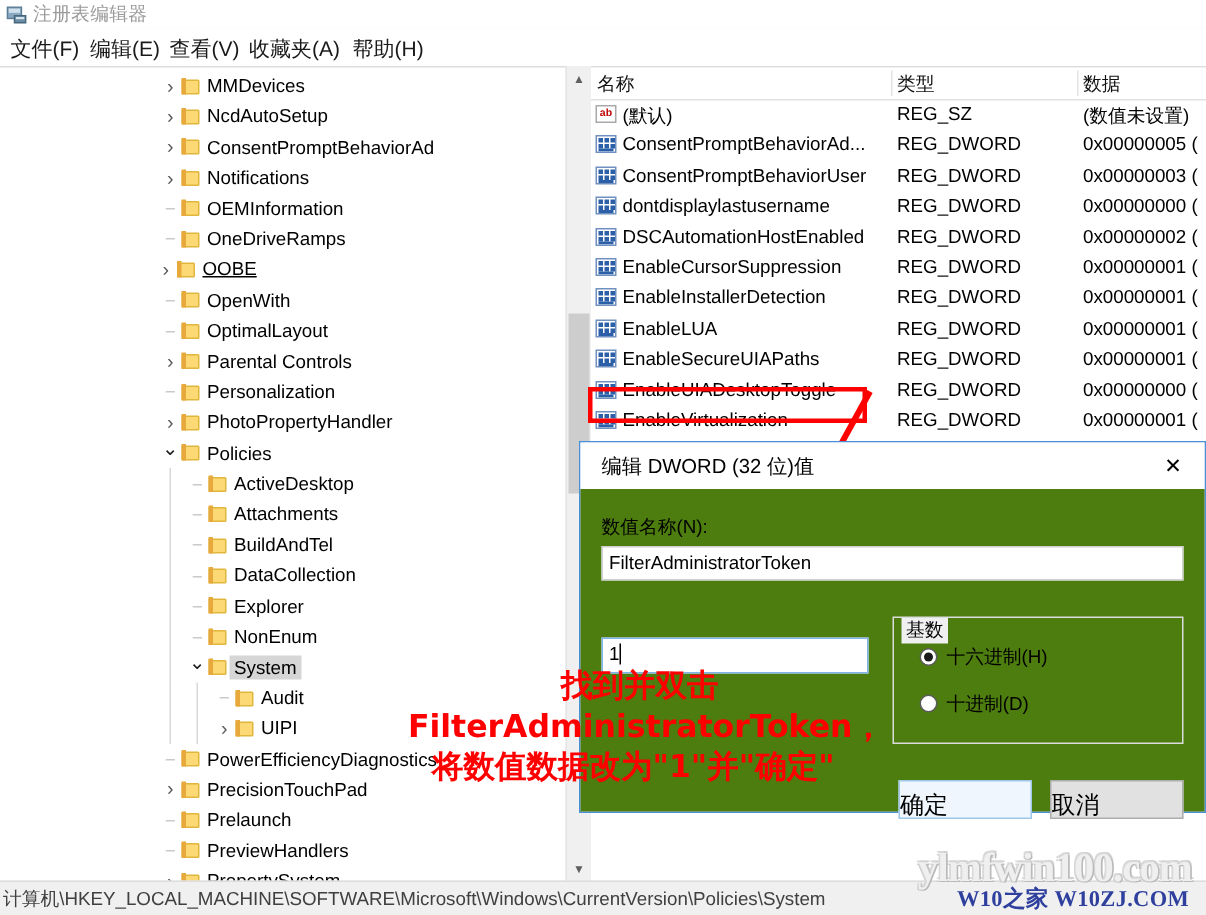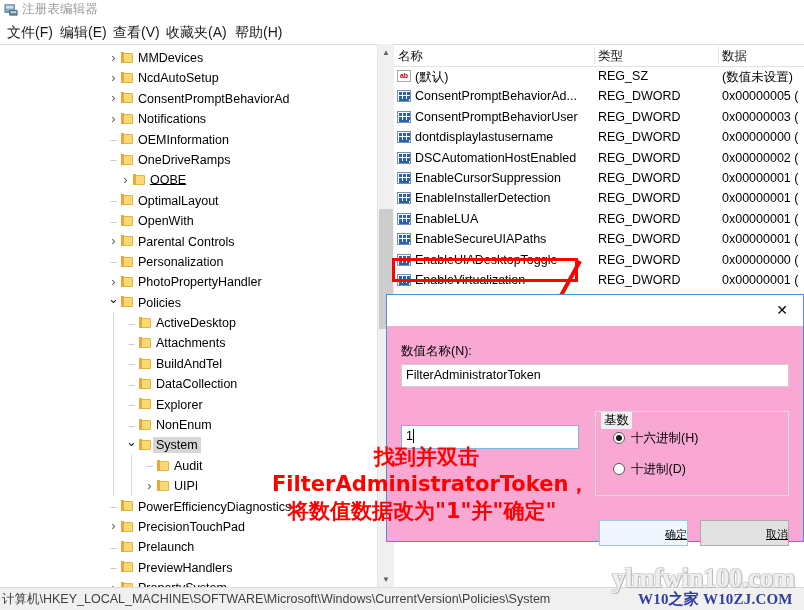--- a/index.html
+++ b/index.html
@@ -80,37 +80,37 @@
   .anno{position:absolute;color:#ff0000;font-weight:bold;font-family:"DejaVu Sans","Liberation Sans",sans-serif;
         white-space:nowrap;letter-spacing:0px;}
 
   
   .dlg{position:absolute;left:386px;top:294px;width:418px;height:248px;background:#f0f0f0;
        border:1px solid #4a90d9;box-sizing:border-box;box-shadow:0 0 0 0 rgba(0,0,0,0);}
   .dlg .dtitlebar{position:absolute;left:0;top:0;width:416px;height:31px;background:#ffffff;}
   .dlg .dtitle{position:absolute;left:14px;top:7px;font-size:13.5px;color:#000;}
   .dlg .dclose{position:absolute;right:0px;top:0px;width:42px;height:30px;color:#000;font-size:14px;
        text-align:center;line-height:30px;}
-  .dlg .dbody{position:absolute;left:0;top:31px;width:416px;height:215px;background:#f9a8d4;}
+  .dlg .dbody{position:absolute;left:0;top:31px;width:416px;height:215px;background:#4d7c0f;}
 
   .lbl{position:absolute;font-size:12.5px;color:#000;}
   .tbox{position:absolute;background:#ffffff;border:1px solid #cfcfcf;box-sizing:border-box;}
   .tbox.focus{border:1px solid #7eb4ea;}
   .tbox span{position:absolute;left:4px;top:3px;font-size:12.5px;color:#000;}
   .caret{position:absolute;top:3px;width:1px;height:14px;background:#000;}
 
   .grp{position:absolute;border:1px solid #dcdcdc;box-sizing:border-box;}
   .grplabel{position:absolute;background:#f0f0f0;padding:0 3px;font-size:12.5px;color:#000;}
   .radio{position:absolute;font-size:12.5px;color:#000;}
   .radio .rd{display:inline-block;width:12px;height:12px;border:1px solid #5a5a5a;border-radius:50%;
      background:#fff;vertical-align:-2px;margin-right:6px;position:relative;box-sizing:border-box;}
   .radio .rd.on::after{content:"";position:absolute;left:2px;top:2px;width:6px;height:6px;border-radius:50%;background:#1a1a1a;}
 
   .btn{position:absolute;background:#e1e1e1;border:1px solid #adadad;box-sizing:border-box;
-       font-size:11px;color:#000;text-align:right;text-decoration:underline;}
+       font-size:16px;color:#000;text-align:left;}
   .btn.primary{background:#eff6fd;border:1px solid #9fc8e8;}
   .btn span{display:block;margin-top:6px;}
 
   
   .wm1{position:absolute;left:612px;top:563px;font-size:27px;font-weight:bold;color:#efefef;
        font-family:"Liberation Serif",serif;
        text-shadow:1px 1px 0 #b9b9b9,-1px -1px 0 #d8d8d8,1px -1px 0 #cfcfcf,-1px 1px 0 #cfcfcf;
        letter-spacing:-0.5px;}
   .wm2{position:absolute;left:638px;top:590px;font-size:15px;font-weight:bold;color:#2e3f9e;
        font-family:"Liberation Serif",serif;letter-spacing:.2px;}
@@ -152,27 +152,27 @@
         <div class="trow" style="height: 20.4px;">
           <div class="tw" style="left: 108px;"><span class="chev" style="font-size: 13px;">›</span><span class="folder"><i class="b"></i><i class="s"></i></span><span class="tlabel">Notifications</span></div>
         </div>
         <div class="trow" style="height: 20.4px;">
           <div class="tw" style="left: 108px;"><span class="dash">–</span><span class="folder"><i class="b"></i><i class="s"></i></span><span class="tlabel">OEMInformation</span></div>
         </div>
         <div class="trow" style="height: 20.4px;">
           <div class="tw" style="left: 108px;"><span class="dash">–</span><span class="folder"><i class="b"></i><i class="s"></i></span><span class="tlabel">OneDriveRamps</span></div>
         </div>
         <div class="trow" style="height: 20.4px;">
-          <div class="tw" style="left: 120px; text-decoration: underline;"><span class="chev" style="font-size: 13px;">›</span><span class="folder"><i class="b"></i><i class="s"></i></span><span class="tlabel">OOBE</span></div>
+          <div class="tw" style="left: 105px; text-decoration: underline;"><span class="chev" style="font-size: 13px;">›</span><span class="folder"><i class="b"></i><i class="s"></i></span><span class="tlabel">OOBE</span></div>
+        </div>
+        <div class="trow" style="height: 20.4px;">
+          <div class="tw" style="left: 108px;"><span class="dash">–</span><span class="folder"><i class="b"></i><i class="s"></i></span><span class="tlabel">OpenWith</span></div>
         </div>
         <div class="trow" style="height: 20.4px;">
           <div class="tw" style="left: 108px;"><span class="dash">–</span><span class="folder"><i class="b"></i><i class="s"></i></span><span class="tlabel">OptimalLayout</span></div>
-        </div>
-        <div class="trow" style="height: 20.4px;">
-          <div class="tw" style="left: 108px;"><span class="dash">–</span><span class="folder"><i class="b"></i><i class="s"></i></span><span class="tlabel">OpenWith</span></div>
         </div>
         <div class="trow" style="height: 20.4px;">
           <div class="tw" style="left: 108px;"><span class="chev" style="font-size: 13px;">›</span><span class="folder"><i class="b"></i><i class="s"></i></span><span class="tlabel">Parental Controls</span></div>
         </div>
         <div class="trow" style="height: 20.4px;">
           <div class="tw" style="left: 108px;"><span class="dash">–</span><span class="folder"><i class="b"></i><i class="s"></i></span><span class="tlabel">Personalization</span></div>
         </div>
         <div class="trow" style="height: 20.4px;">
           <div class="tw" style="left: 108px;"><span class="chev" style="font-size: 13px;">›</span><span class="folder"><i class="b"></i><i class="s"></i></span><span class="tlabel">PhotoPropertyHandler</span></div>
         </div>
@@ -449,20 +449,21 @@
 
   <div class="redbox" style="left:594px;top:484px;width:100px;height:36px;"></div>
 
   <svg class="arrowsvg" viewBox="0 0 230 180">
     <path d="M200 6 L140 115" stroke="#ff0000" stroke-width="4" fill="none"></path>
     <path d="M146 96 L134 135 L122 104 Z" fill="#ff0000"></path>
   </svg>
 
   <div class="dlg">
     <div class="dtitlebar">
+      <div class="dtitle">编辑 DWORD (32 位)值</div>
       <div class="dclose">✕</div>
     </div>
 
     <div class="dbody">
 
       <div class="lbl" style="left:14px;top:17px;">数值名称(N):</div>
       <div class="tbox" style="left:14px;top:38px;width:388px;height:23px;">
         <span>FilterAdministratorToken</span>
       </div>
 

